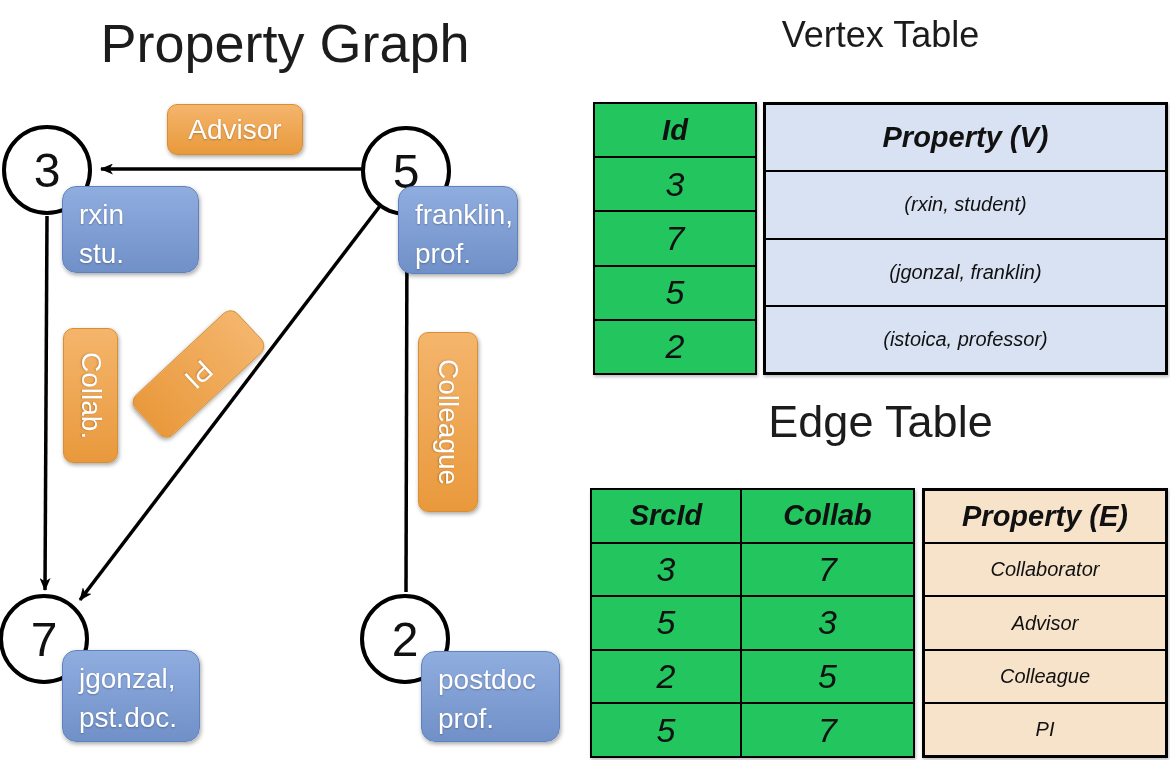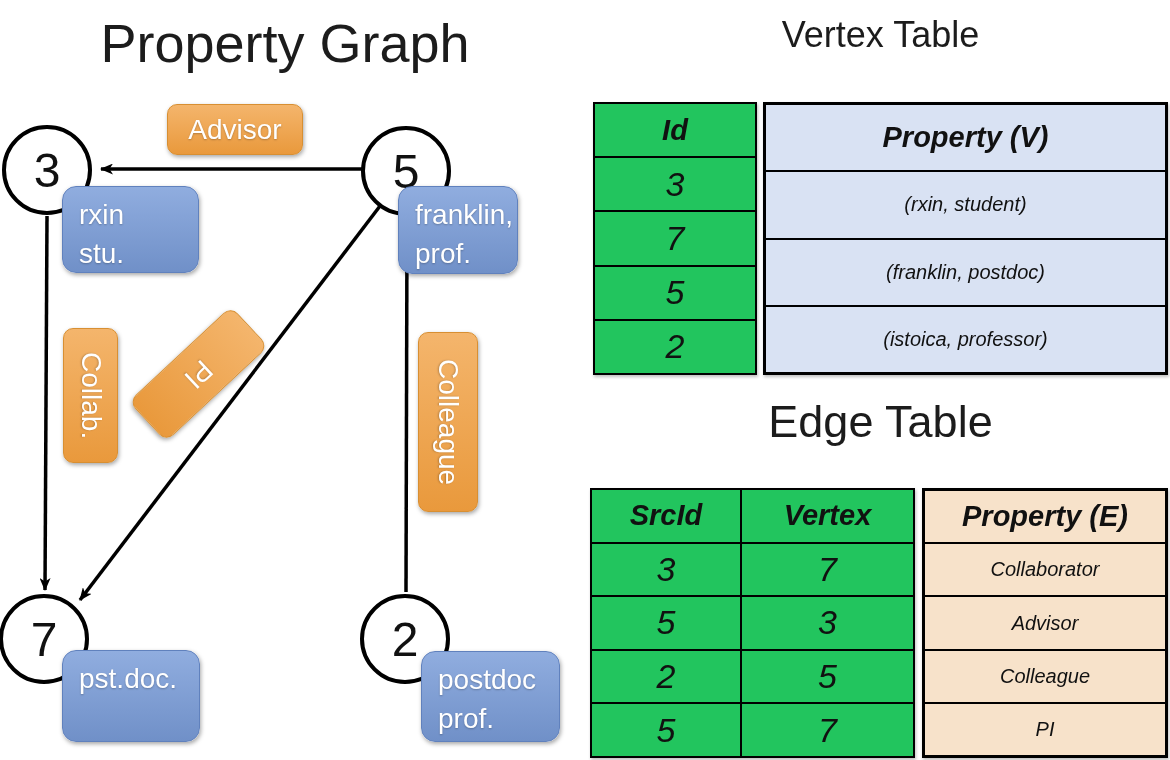--- a/index.html
+++ b/index.html
@@ -105,51 +105,52 @@
 
   <div class="bbox" style="left:62px;top:186px;width:137px;height:87px;">
     <div>rxin</div>
     <div>stu.</div>
   </div>
   <div class="bbox" style="left:398px;top:186px;width:120px;height:88px;">
     <div>franklin,</div>
     <div>prof.</div>
   </div>
   <div class="bbox" style="left:62px;top:650px;width:138px;height:92px;">
+    <div>jgonzal,</div>
     <div>pst.doc.</div>
   </div>
   <div class="bbox" style="left:421px;top:651px;width:139px;height:91px;">
     <div>postdoc</div>
     <div>prof.</div>
   </div>
 
   <div class="tcol" style="left:593px;top:102px;width:164px;height:273px;">
     <div class="tcell hdr">Id</div>
     <div class="tcell num">3</div>
     <div class="tcell num">7</div>
     <div class="tcell num">5</div>
     <div class="tcell num">2</div>
   </div>
   <div class="tcol heavy vfill" style="left:763px;top:102px;width:405px;height:273px;">
     <div class="tcell hdr">Property (V)</div>
     <div class="tcell">(rxin, student)</div>
-    <div class="tcell">(franklin, postdoc)</div>
+    <div class="tcell">(jgonzal, franklin)</div>
     <div class="tcell">(istoica, professor)</div>
   </div>
 
   <div class="tcol twocol" style="left:590px;top:488px;width:325px;height:270px;">
     <div class="subcol first" style="flex:0 0 148px;">
       <div class="tcell hdr">SrcId</div>
       <div class="tcell num">3</div>
       <div class="tcell num">5</div>
       <div class="tcell num">2</div>
       <div class="tcell num">5</div>
     </div>
     <div class="subcol">
-      <div class="tcell hdr">Vertex</div>
+      <div class="tcell hdr">Collab</div>
       <div class="tcell num">7</div>
       <div class="tcell num">3</div>
       <div class="tcell num">5</div>
       <div class="tcell num">7</div>
     </div>
   </div>
   <div class="tcol heavy efill" style="left:922px;top:488px;width:246px;height:270px;">
     <div class="tcell hdr">Property (E)</div>
     <div class="tcell">Collaborator</div>
     <div class="tcell">Advisor</div>

